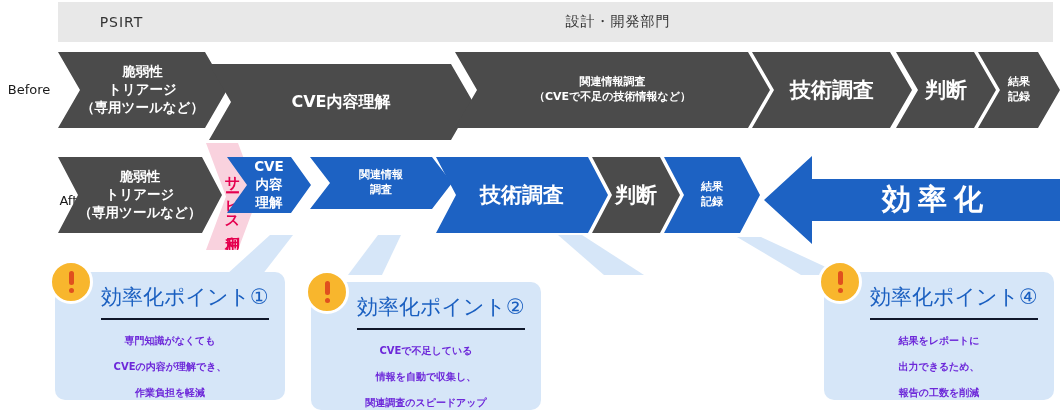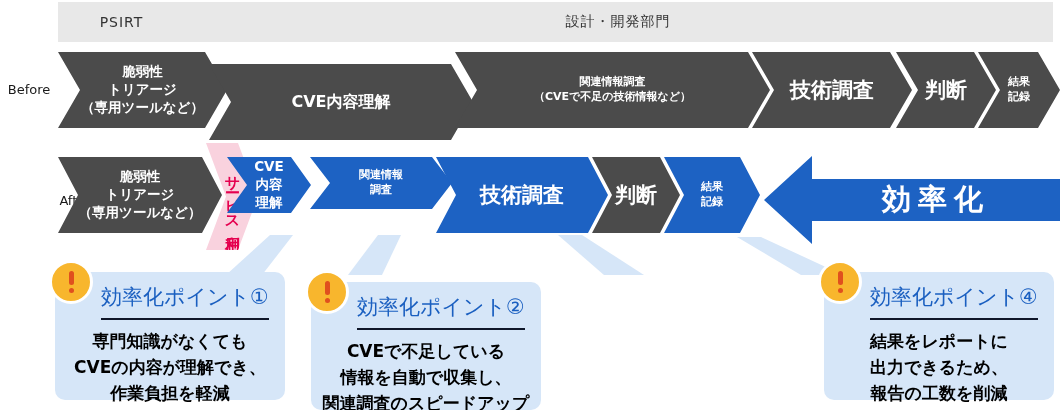--- a/index.html
+++ b/index.html
@@ -45,21 +45,21 @@
     background:#d6e6f8;border-radius:10px;z-index:1;box-sizing:border-box;}
   .alert-icon{position:absolute;left:-6px;top:-12px;width:38px;height:38px;
     border-radius:50%;background:#f8b62d;border:3px solid #fff;
     display:flex;flex-direction:column;align-items:center;justify-content:center;gap:3px;}
   .bang-bar{width:5px;height:14px;border-radius:3px;background:#e0501e;}
   .bang-dot{width:5px;height:5px;border-radius:50%;background:#e0501e;}
   .callout-title{display:inline-block;width:max-content;margin:11px 0 0 46px;
     padding-bottom:7px;border-bottom:2px solid #0f172a;
     color:#1a5fc0;font-size:21px;font-weight:normal;}
   .callout-body{margin-top:8px;text-align:center;white-space:pre-line;
-    color:#000000;font-size:17px;font-weight:bold;line-height:26px;}
+    color:#6d28d9;font-size:10px;font-weight:bold;line-height:26px;}
 </style>
 </head>
 <body>
 
 <div class="canvas">
 
   <div class="hdr" style="left:58px;width:127px;">PSIRT</div>
   <div class="hdr" style="left:183px;width:870px;">設計・開発部門</div>
 
   <div class="row-label" style="top:82px;">Before</div>

